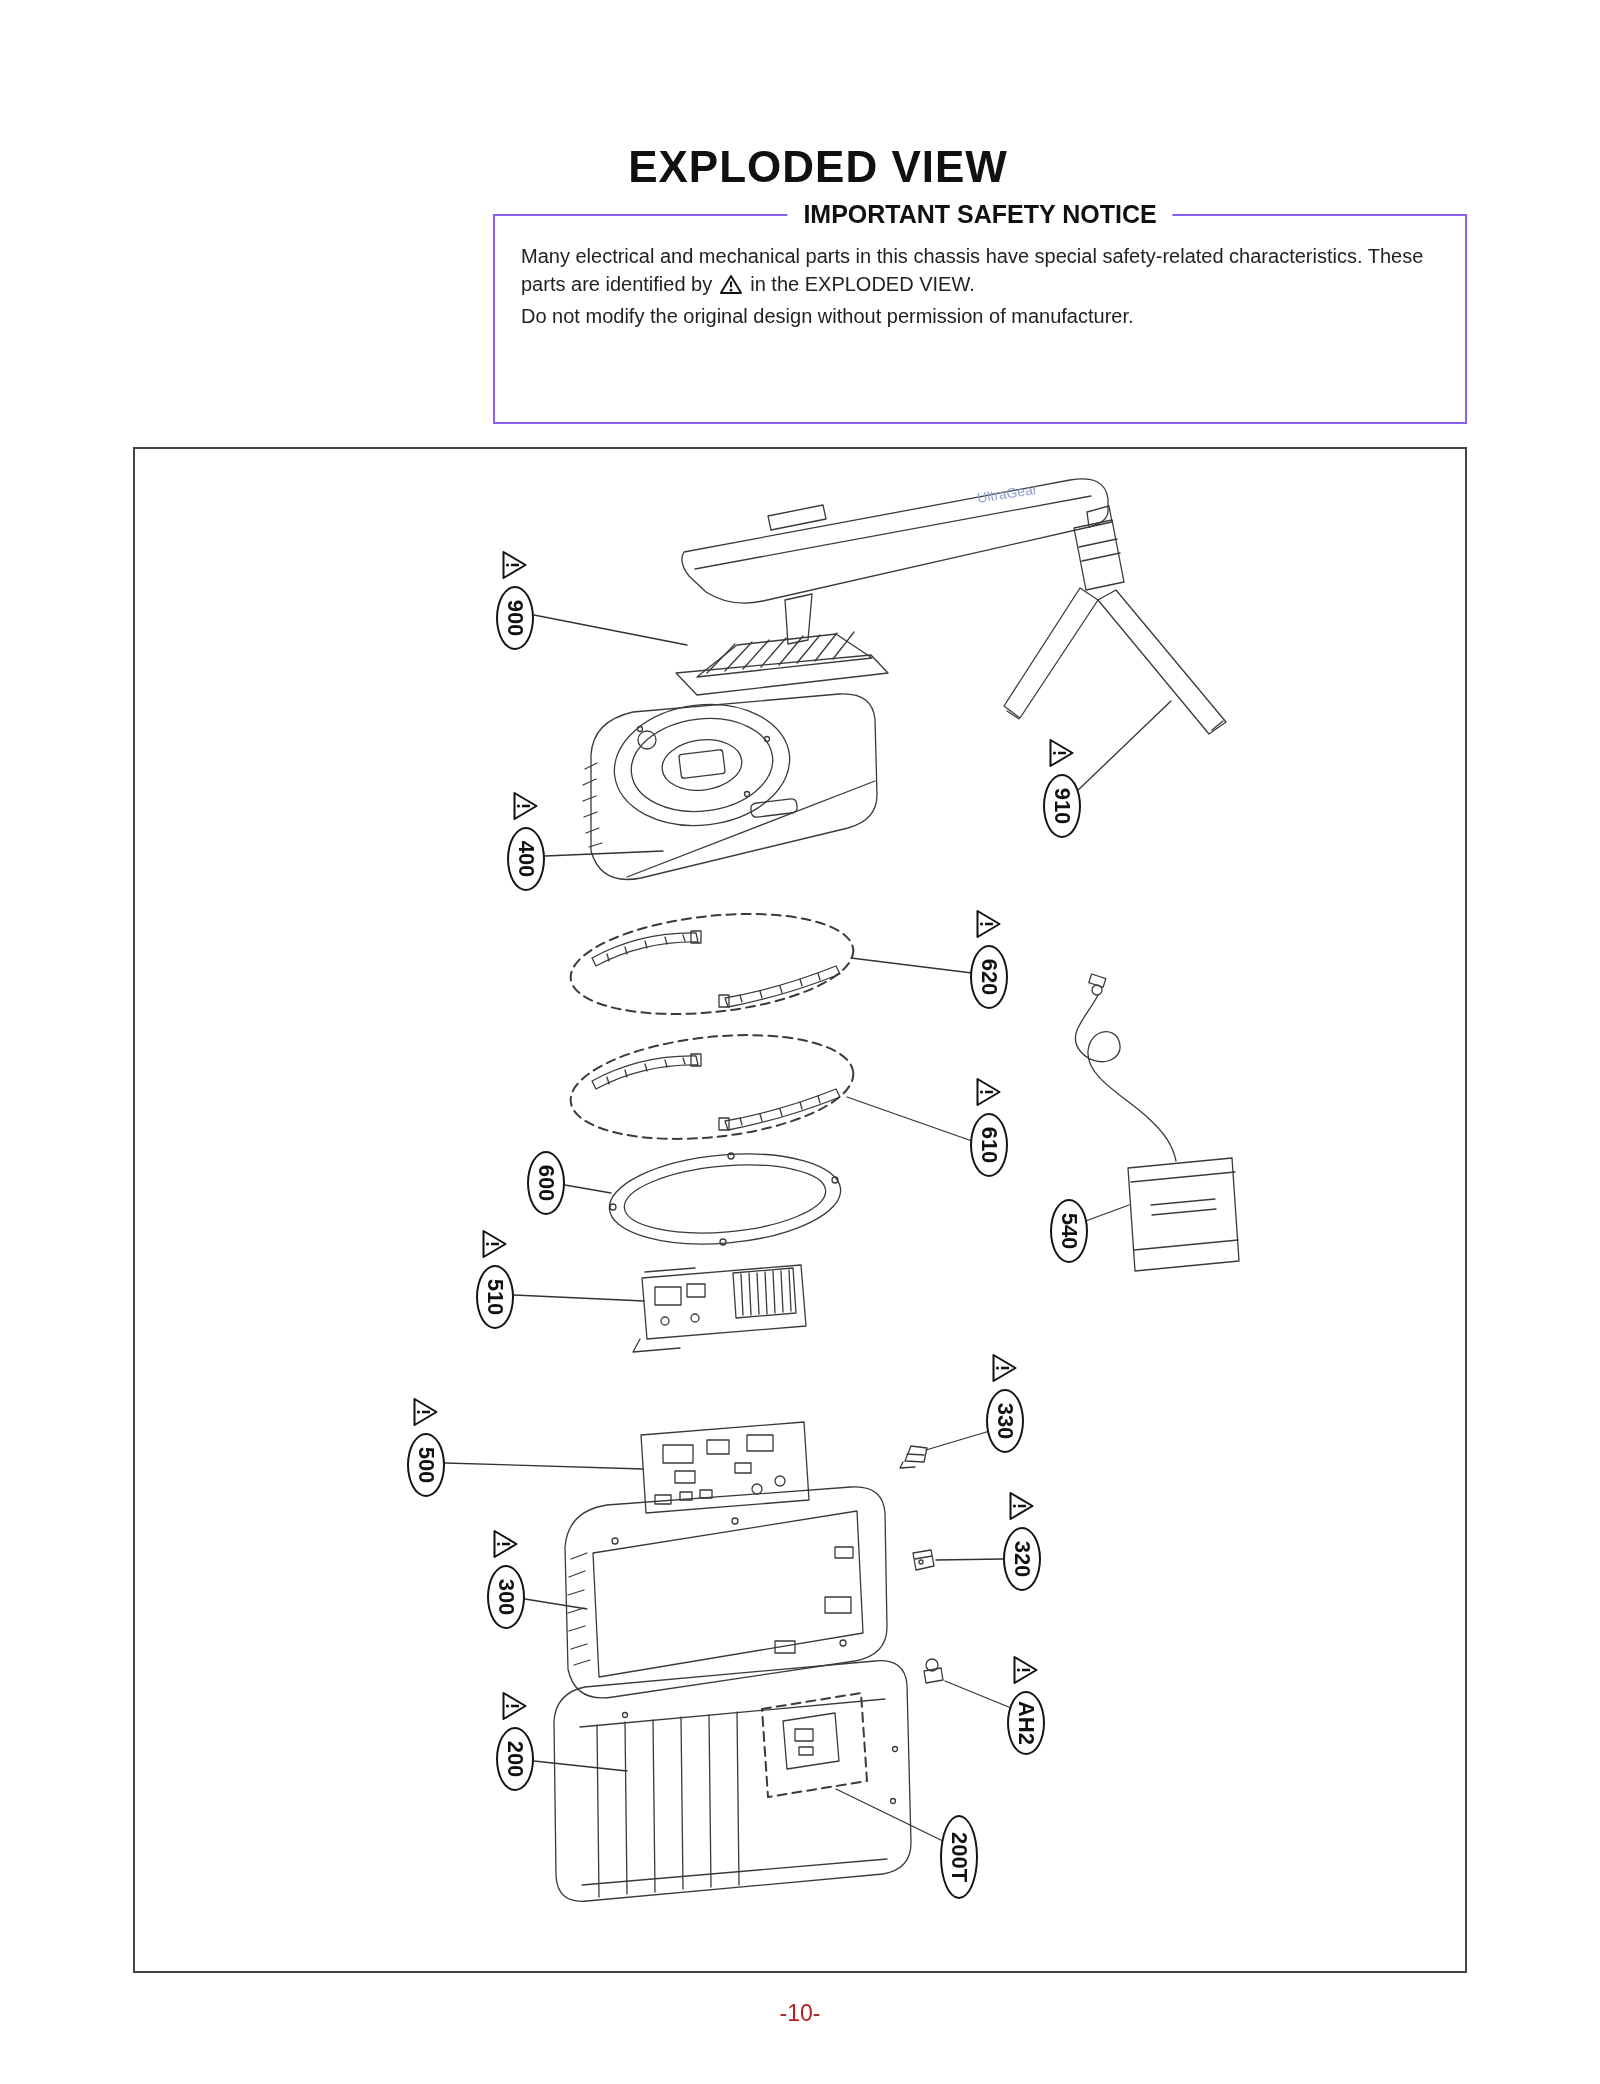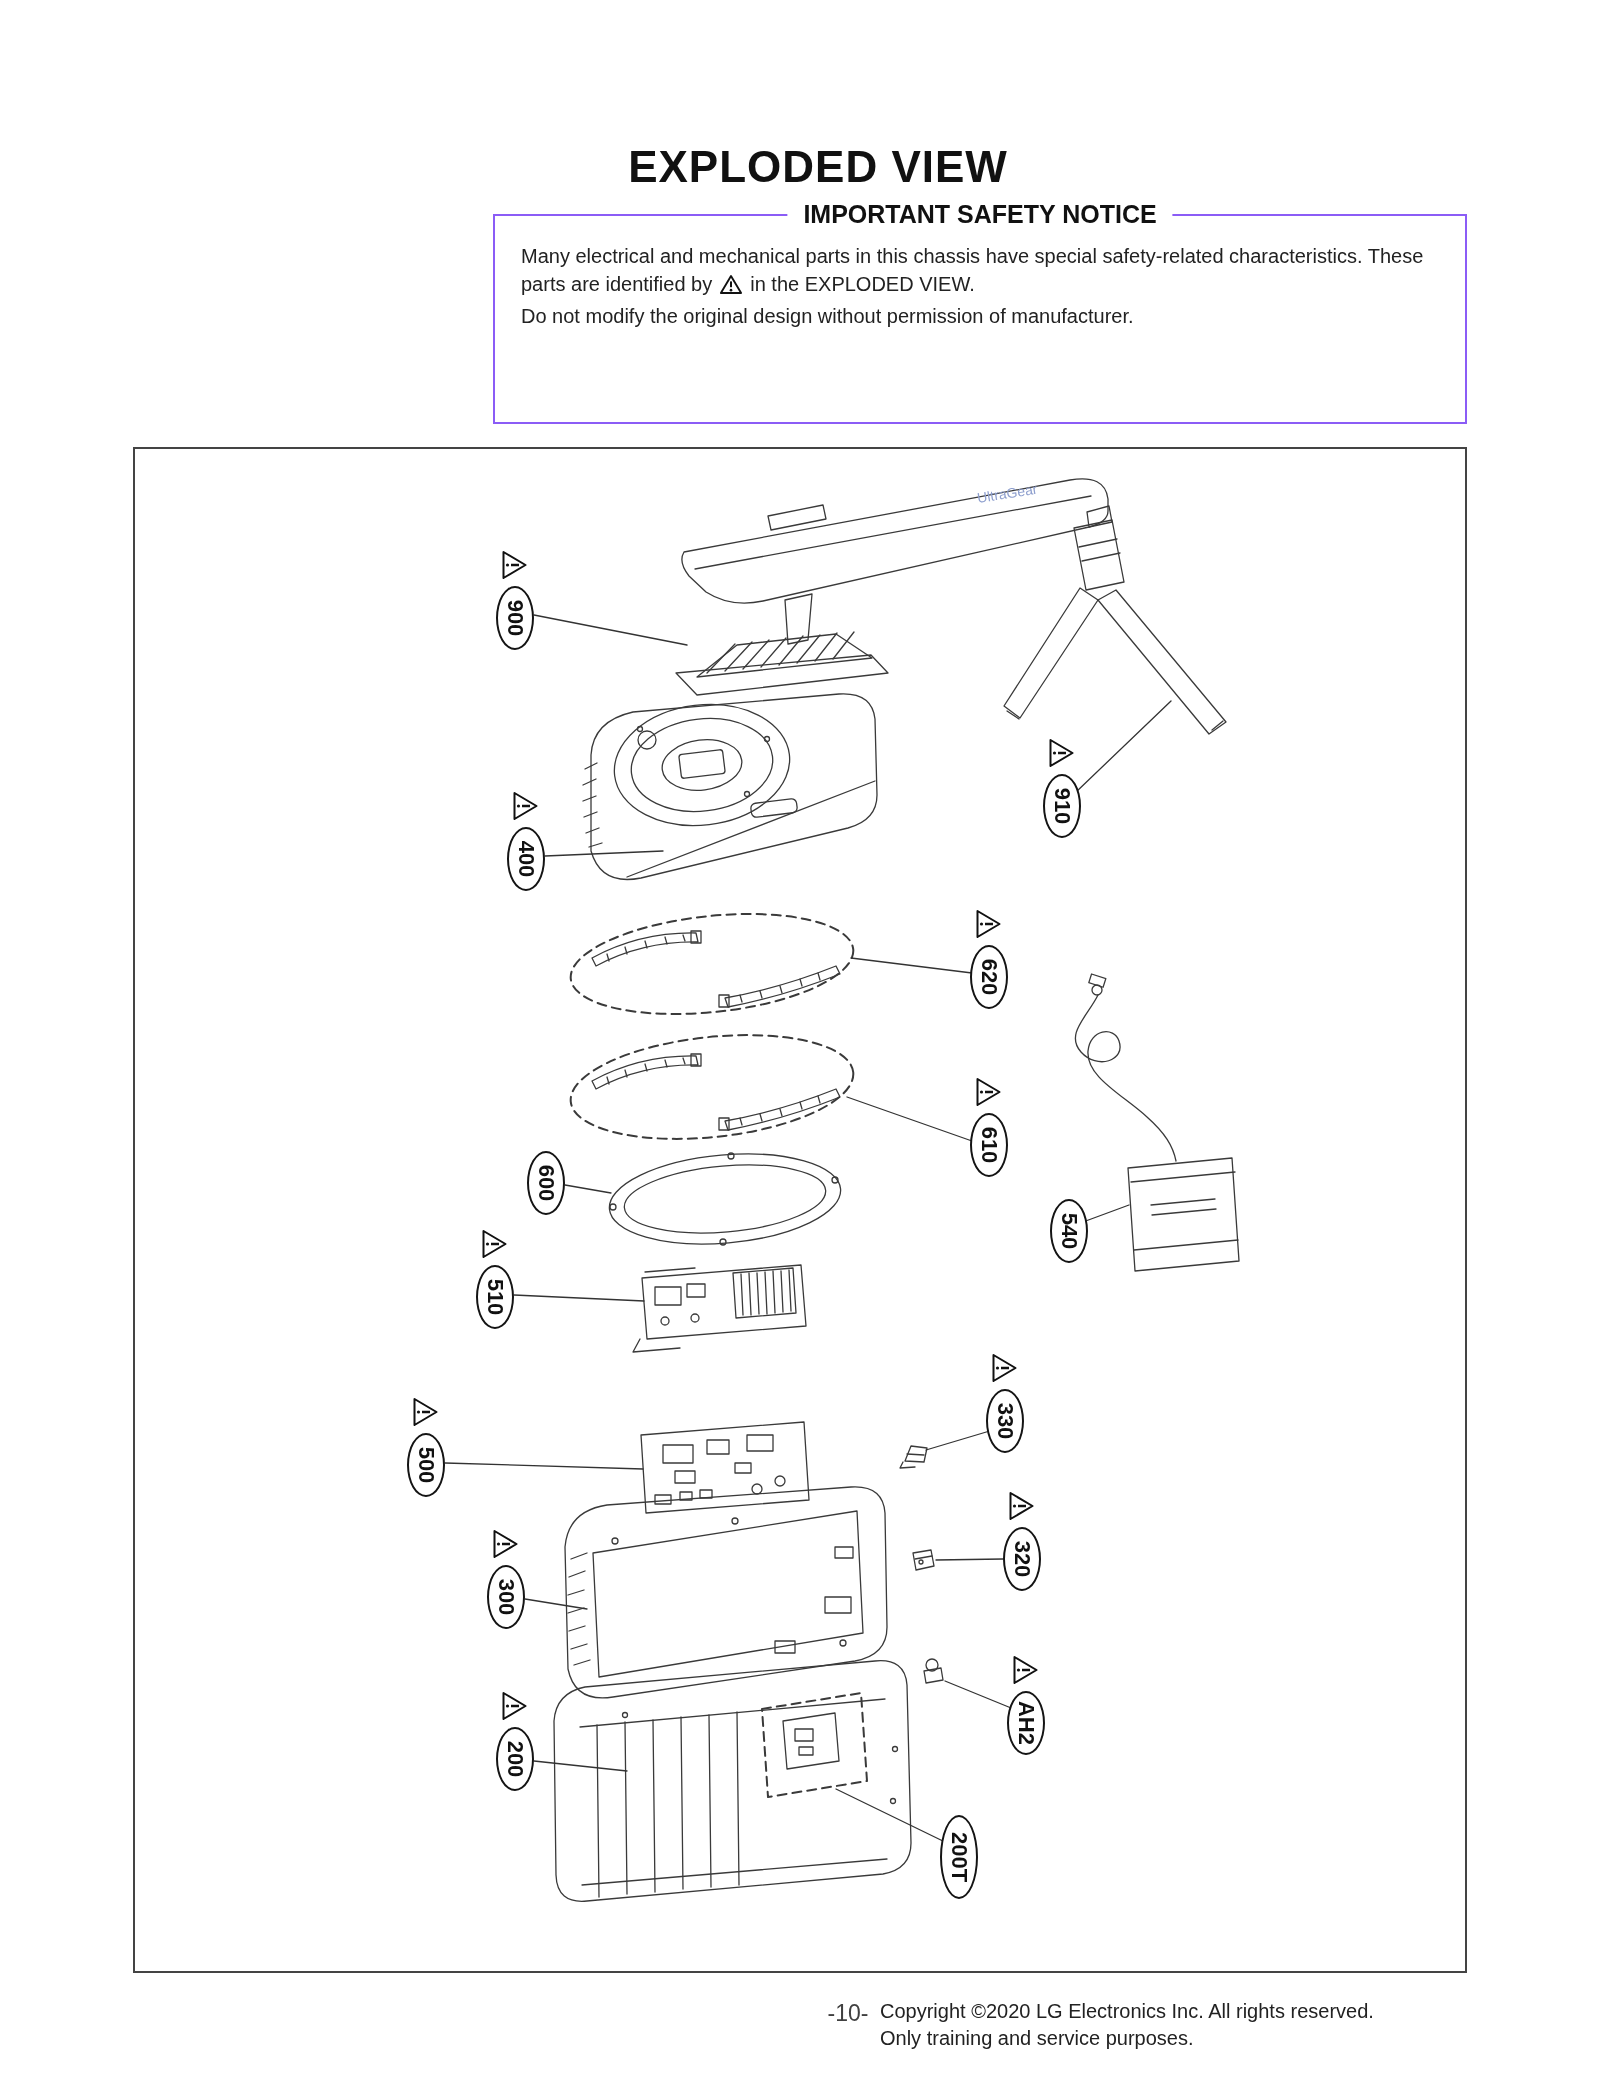--- a/index.html
+++ b/index.html
@@ -40,21 +40,21 @@
   .warn svg { display:block; }
   .bubble {
     width:64px; height:38px; border:2px solid #141414; border-radius:50%;
     display:flex; align-items:center; justify-content:center;
     font-size:22px; font-weight:bold; color:#111; background:#fff;
   }
   .bubble.wide { width:84px; }
   
   .page-num {
     position:absolute; left:800px; top:2000px; transform:translateX(-50%);
-    font-size:23px; color:#404040;margin-left:48px;
+    font-size:23px; color:#b91c1c;
   }
   .copyright { position:absolute; left:880px; top:1998px; font-size:20px; line-height:1.35; color:#222; }
 </style>
 </head>
 <body>
 
 <div class="page">
 
   <div class="title">EXPLODED VIEW</div>
 
@@ -366,18 +366,14 @@
         </span>
       <span class="bubble">200</span>
     </div>
     <div class="callout" style="left:824px; top:1408px;">
       <span class="bubble wide">200T</span>
     </div>
 
   </div>
 
   <div class="page-num">-10-</div>
-  <div class="copyright">
-    <div>Copyright ©2020 LG Electronics Inc. All rights reserved.</div>
-    <div>Only training and service purposes.</div>
-  </div>
 
 </div>
 
 </body></html>

